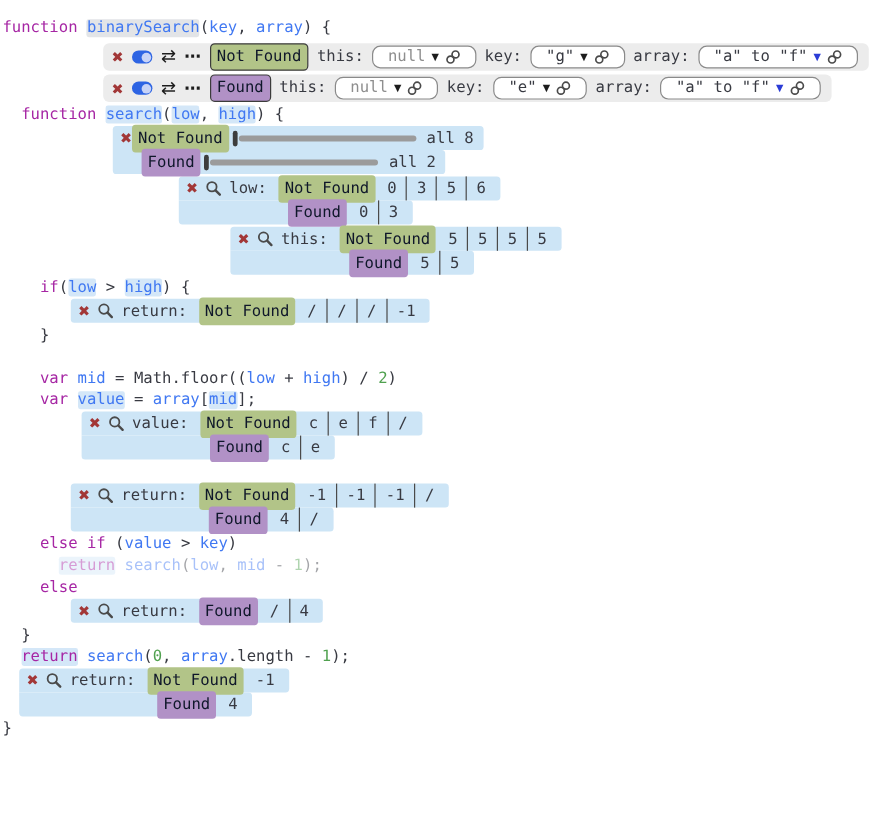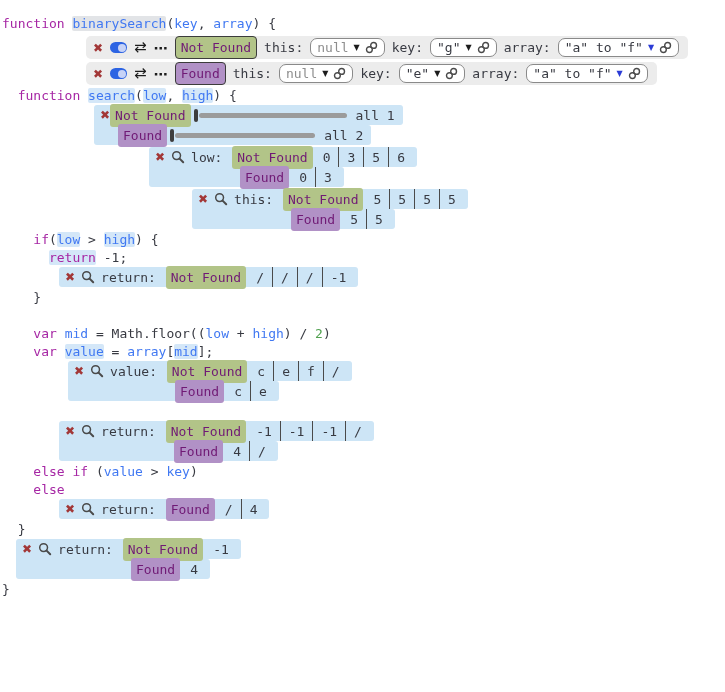--- a/index.html
+++ b/index.html
@@ -25,27 +25,27 @@
   .config-row{display:inline-flex;align-items:center;gap:7px;background:var(--panel_gray);
     border-radius:5px;height:23px;padding:0 9px 0 7px;width:max-content}
   .icon-x{color:var(--x_red);font-family:"DejaVu Sans",sans-serif;font-weight:bold;
     font-size:12px;line-height:1;cursor:pointer}
   .toggle{position:relative;width:17px;height:11px;border-radius:6px;background:var(--toggle_blue);
     display:inline-block}
   .toggle::after{content:"";position:absolute;right:1px;top:1.5px;width:8px;height:8px;
     border-radius:50%;background:var(--toggle_knob)}
   .icon-swap{font-family:"DejaVu Sans",sans-serif;font-size:15px;color:#1c1c1c;line-height:1}
   .icon-more{font-family:"DejaVu Sans",sans-serif;font-weight:bold;font-size:14px;color:#1c1c1c;line-height:1}
-  .badge{padding:2px 5px;border-radius:3px;line-height:19px;color:#701a75;white-space:pre;align-self:center}
+  .badge{padding:2px 5px;border-radius:3px;line-height:19px;color:#0f172a;white-space:pre;align-self:center}
   .badge.green{background:var(--badge_green)}
   .badge.purple{background:var(--badge_purple)}
   .badge.bordered{border:1px solid var(--border_dark);border-radius:4px;line-height:17px}
   .cfg-label{color:var(--plain)}
   .dropdown{display:inline-flex;align-items:center;gap:5px;background:#fff;
-    border:1px solid var(--dropdown_border);border-radius:7px;padding:0 6px;height:19px;cursor:pointer}
+    border:1px solid var(--dropdown_border);border-radius:7px;padding:0 12px;height:19px;cursor:pointer}
   .muted{color:var(--muted)}
   .arrow{font-size:8px;line-height:1;font-family:"DejaVu Sans",sans-serif;color:#1c1c1c}
   .arrow.blue{color:var(--arrow_blue)}
   .icon-link{display:inline-flex;color:var(--icon_gray)}
   .icon-mag{display:inline-flex;color:var(--icon_gray)}
 
   .probe{width:max-content;margin-bottom:2px}
   .probe-row{display:flex;align-items:stretch;background:var(--panel_blue);height:20px;width:max-content}
   .probe-row.r1{border-radius:3px 3px 3px 0}
   .probe-row.r2{border-radius:0 3px 3px 3px}
@@ -150,21 +150,21 @@
     <div class="probe" style="margin-left: 92px;">
       <div class="probe-row r1">
         <span class="probe-head">
           <span class="icon-x">✖</span>
         </span>
         <span class="badge green">Not Found</span>
         <span class="slider">
           <span class="slider-thumb"></span>
           <span class="slider-track" style="width: 148px;"></span>
         </span>
-        <span class="slider-label">all 1</span>
+        <span class="slider-label">all 8</span>
       </div>
       <div class="probe-row r2">
         <span class="spacer" style="width: 24px;"></span>
         <span class="badge purple">Found</span>
         <span class="slider">
           <span class="slider-thumb"></span>
           <span class="slider-track" style="width: 140px;"></span>
         </span>
         <span class="slider-label">all 2</span>
       </div>
@@ -221,21 +221,20 @@
       <div class="probe-row r2">
         <span class="spacer" style="width: 99px;"></span>
         <span class="badge purple">Found</span>
         <span class="vals">
           <span class="val">5</span>
           <span class="val">5</span>
         </span>
       </div>
     </div>
     <div class="code-line"><span class="tok-pl">    </span><span class="tok-kw">if</span><span class="tok-pl">(</span><span class="tok-hlb">low</span><span class="tok-pl"> &gt; </span><span class="tok-hlb">high</span><span class="tok-pl">) {</span></div>
-    <div class="code-line"><span class="tok-pl">      </span><span class="tok-ret">return</span><span class="tok-pl"> -1;</span></div>
     <div class="probe" style="margin-left: 57px;">
       <div class="probe-row single">
         <span class="probe-head">
           <span class="icon-x">✖</span>
           <span class="icon-mag">
             <svg width="14" height="14" viewBox="0 0 14 14" fill="none">
               <circle cx="5.6" cy="5.6" r="3.9" stroke="currentColor" stroke-width="1.5"></circle>
               <line x1="8.6" y1="8.6" x2="12.2" y2="12.2" stroke="currentColor" stroke-width="2" stroke-linecap="round"></line>
             </svg>
           </span>
@@ -307,20 +306,21 @@
       <div class="probe-row r2">
         <span class="spacer" style="width: 115px;"></span>
         <span class="badge purple">Found</span>
         <span class="vals">
           <span class="val">4</span>
           <span class="val">/</span>
         </span>
       </div>
     </div>
     <div class="code-line"><span class="tok-pl">    </span><span class="tok-kw">else</span><span class="tok-pl"> </span><span class="tok-kw">if</span><span class="tok-pl"> (</span><span class="tok-id">value</span><span class="tok-pl"> &gt; </span><span class="tok-id">key</span><span class="tok-pl">)</span></div>
+    <div class="code-line dim"><span class="tok-pl">      </span><span class="tok-ret">return</span><span class="tok-pl"> </span><span class="tok-id">search</span><span class="tok-pl">(</span><span class="tok-id">low</span><span class="tok-pl">, </span><span class="tok-id">mid</span><span class="tok-pl"> - </span><span class="tok-num">1</span><span class="tok-pl">);</span></div>
     <div class="code-line"><span class="tok-pl">    </span><span class="tok-kw">else</span></div>
     <div class="probe" style="margin-left: 57px;">
       <div class="probe-row single">
         <span class="probe-head">
           <span class="icon-x">✖</span>
           <span class="icon-mag">
             <svg width="14" height="14" viewBox="0 0 14 14" fill="none">
               <circle cx="5.6" cy="5.6" r="3.9" stroke="currentColor" stroke-width="1.5"></circle>
               <line x1="8.6" y1="8.6" x2="12.2" y2="12.2" stroke="currentColor" stroke-width="2" stroke-linecap="round"></line>
             </svg>
@@ -328,20 +328,21 @@
           <span class="probe-label">return: </span>
         </span>
         <span class="badge purple" style="margin-left: 2px;">Found</span>
         <span class="vals">
           <span class="val">/</span>
           <span class="val">4</span>
         </span>
       </div>
     </div>
     <div class="code-line"><span class="tok-pl">  }</span></div>
+    <div class="code-line"><span class="tok-pl">  </span><span class="tok-ret">return</span><span class="tok-pl"> </span><span class="tok-id">search</span><span class="tok-pl">(</span><span class="tok-num">0</span><span class="tok-pl">, </span><span class="tok-id">array</span><span class="tok-pl">.length - </span><span class="tok-num">1</span><span class="tok-pl">);</span></div>
     <div class="probe" style="margin-left: 14px;">
       <div class="probe-row r1">
         <span class="probe-head">
           <span class="icon-x">✖</span>
           <span class="icon-mag">
             <svg width="14" height="14" viewBox="0 0 14 14" fill="none">
               <circle cx="5.6" cy="5.6" r="3.9" stroke="currentColor" stroke-width="1.5"></circle>
               <line x1="8.6" y1="8.6" x2="12.2" y2="12.2" stroke="currentColor" stroke-width="2" stroke-linecap="round"></line>
             </svg>
           </span>

